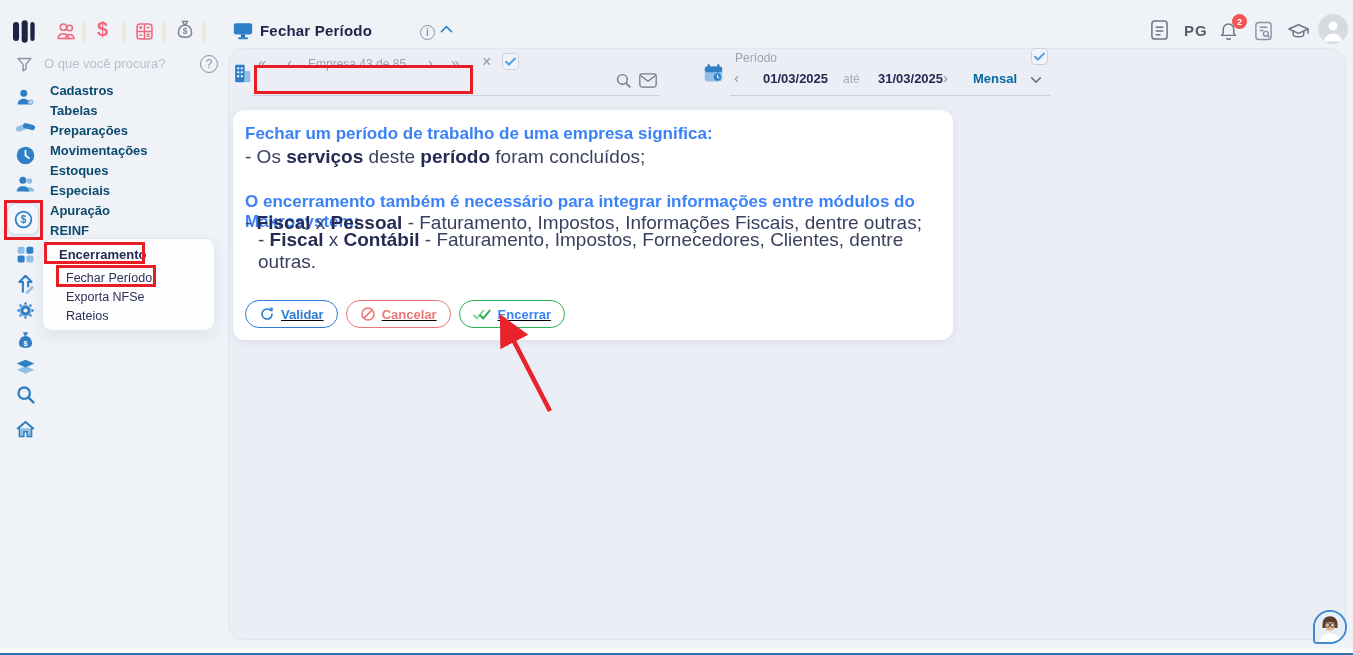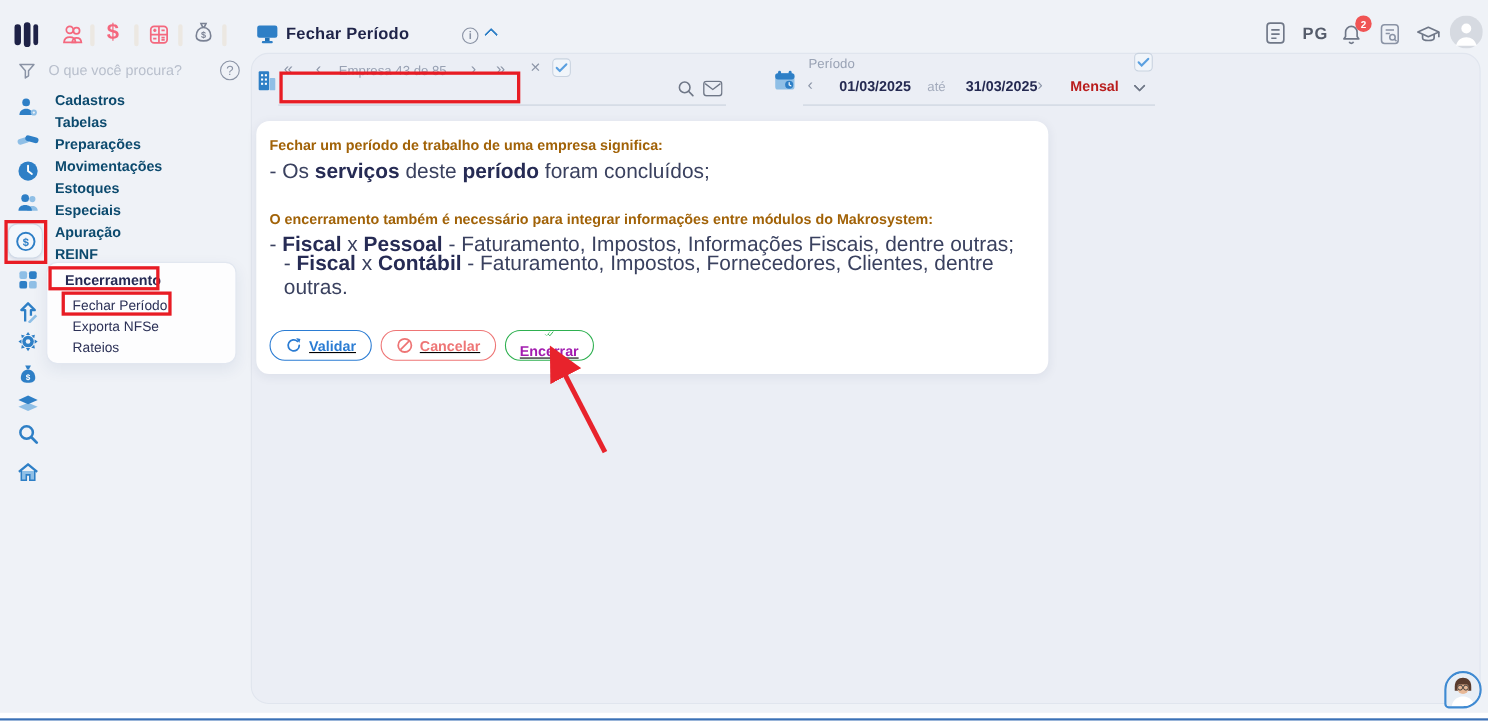--- a/index.html
+++ b/index.html
@@ -44,35 +44,35 @@
   .navg { color:#8d96a8; font-size:15px; cursor:pointer; line-height:1; }
   .nav-label { color:#98a1b3; font-size:12px; }
   .company-name { color:#242951; font-size:13px; font-weight:bold; cursor:text; white-space:nowrap; }
   .hair { height:1px; background:#c9d1dd; }
   .checkbox { width:17px; height:17px; background:#f1f5fa; border:1.5px solid #c9d3e0; border-radius:4px;
               display:flex; align-items:center; justify-content:center; cursor:pointer; }
   .checkbox svg { width:11px; height:9px; }
   .p-label { color:#9aa3b5; font-size:12px; }
   .p-date { color:#242951; font-size:13px; font-weight:bold; cursor:pointer; }
   .p-until { color:#a3abbc; font-size:12px; }
-  .p-mode { color:#b91c1c; font-size:13px; font-weight:bold; cursor:pointer; }
+  .p-mode { color:#0369a1; font-size:13px; font-weight:bold; cursor:pointer; }
 
   
   .card { left:233px; top:110px; width:720px; height:230px; background:#fff; border-radius:12px;
           box-shadow:0 2px 10px rgba(30,40,90,.07); }
-  .c-green { color:#a16207; font-size:13px; font-weight:bold; }
+  .c-green { color:#3b82f6; font-size:17px; font-weight:bold; }
   .c-line  { color:#3a415f; font-size:19px; }
   .c-line b { color:#262b54; }
   .c-warn  { color:#e65353; font-size:13px; line-height:18px; width:700px; }
   .btn { display:inline-flex; align-items:center; gap:6px; height:28px; padding:0 13px;
          border-radius:15px; background:#fff; font-size:13px; font-weight:bold; cursor:pointer; }
   .btn svg { width:16px; height:16px; }
   .btn-validate { border:1.5px solid #2b7cd3; color:#2b7cd3; }
   .btn-cancel   { border:1.5px solid #ee7575; color:#ee7575; }
-  .btn-close    { border:1.5px solid #2eb050; color:#a21caf;flex-direction:column; }
+  .btn-close    { border:1.5px solid #2eb050; color:#3b82f6; }
 
   
   .ann { border:3px solid #e81c24; background:transparent; pointer-events:none; }
 
   
   .chat-avatar { left:1313px; top:610px; width:34px; height:34px; border:2px solid #3f8ad2;
                  border-radius:17px 17px 17px 4px; overflow:hidden; background:#e8eef5; cursor:pointer; }
   .bottom-line { left:0; bottom:0; width:1353px; height:2px; background:#3a70b6; }
   .row { display:flex; align-items:center;text-decoration:underline; }
 </style>

